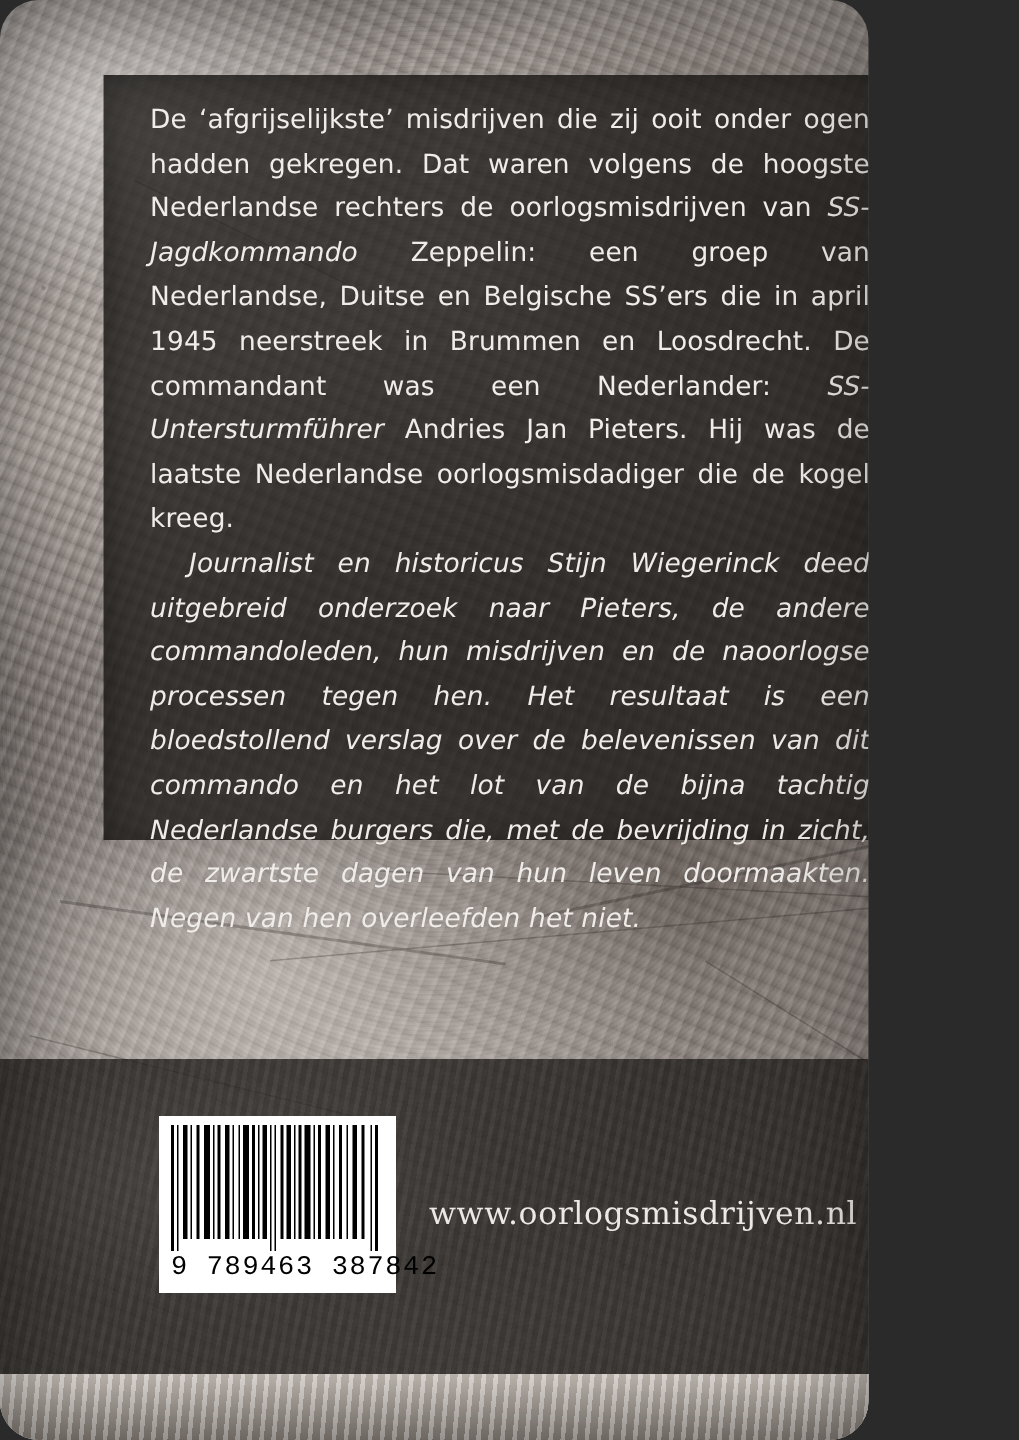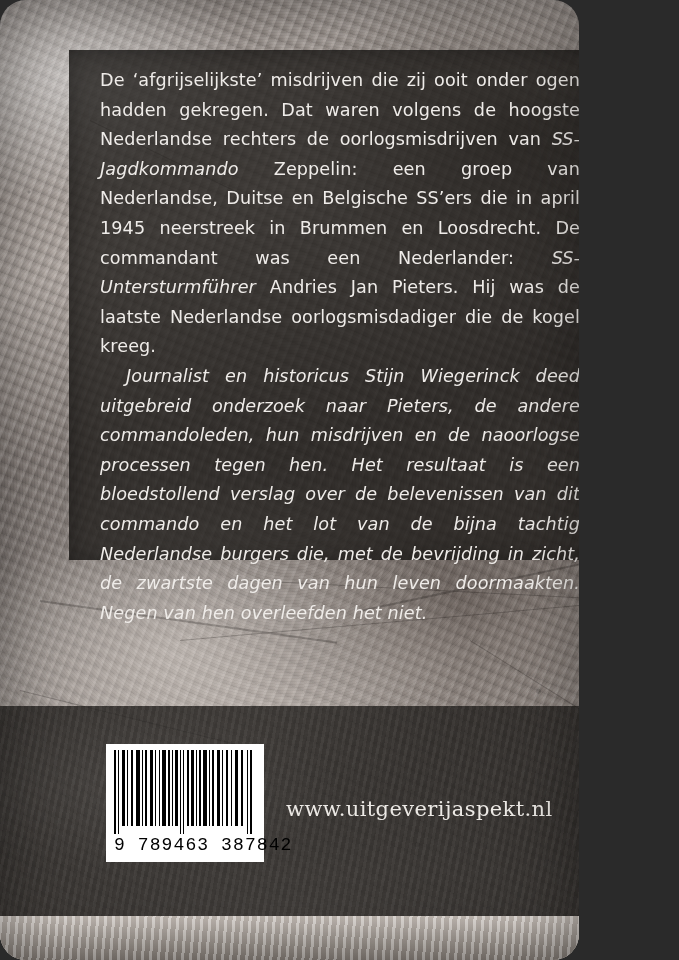--- a/index.html
+++ b/index.html
@@ -245,18 +245,18 @@
       <i class="short" style="left:117px;width:1px;"></i>
       <i class="short" style="left:121px;width:3px;"></i>
       <i class="short" style="left:127px;width:2px;"></i>
       <i style="left:133px;width:1px;"></i>
       <i style="left:136px;width:2px;"></i>
     </div>
     <div class="isbn-digits">9 789463 387842</div>
   </div>
 
   <div class="publisher">
-    <div class="publisher-url">www.uitgeverijaspekt.nl</div>
+    <div class="publisher-url">www.oorlogsmisdrijven.nl</div>
   </div>
 
   <div class="bottom-strip"></div>
   <div class="edge-shadow"></div>
 </div>
 
 </body></html>

